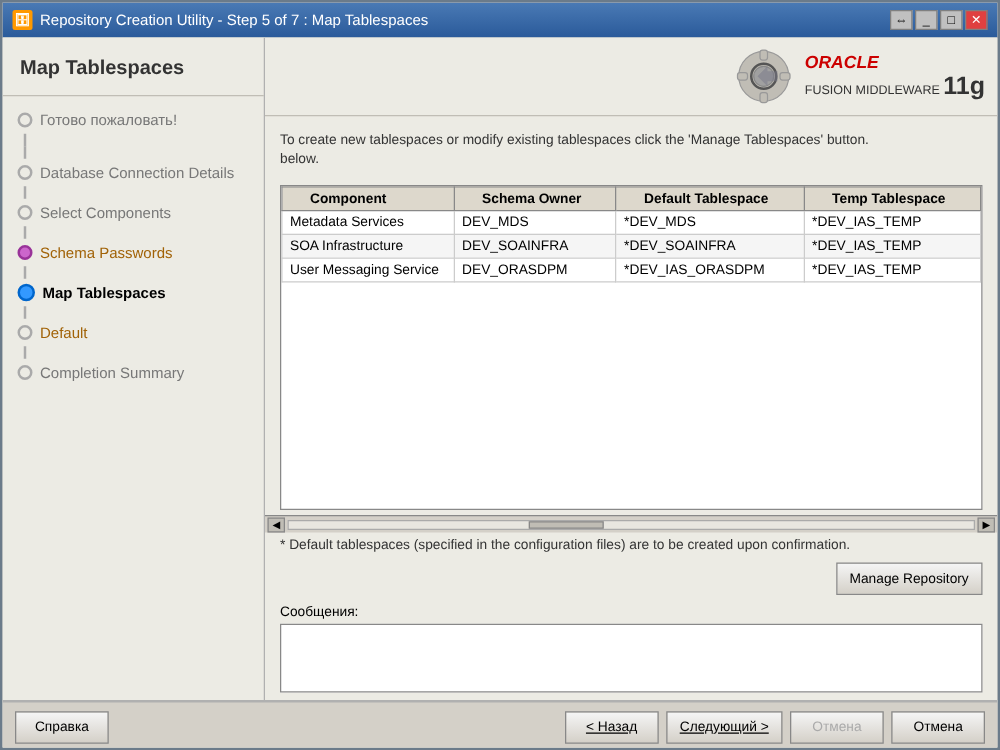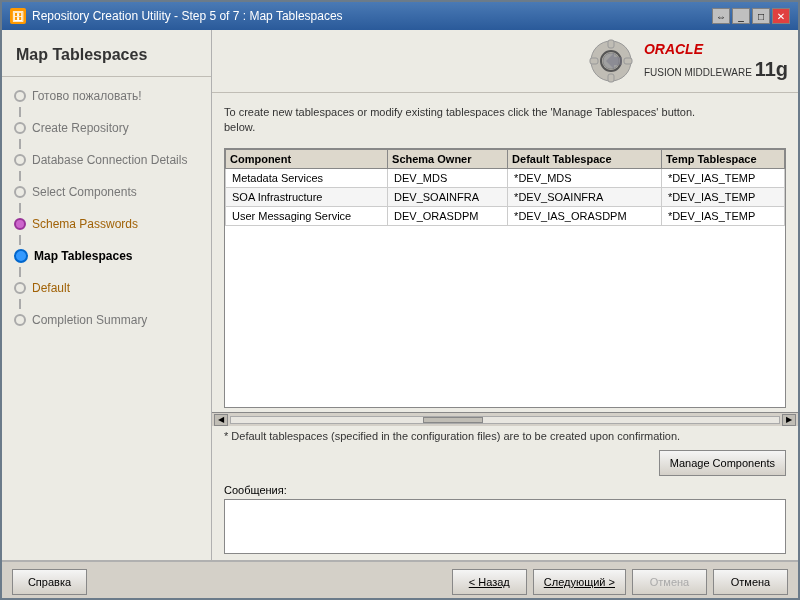--- a/index.html
+++ b/index.html
@@ -193,21 +193,21 @@
     .data-table {
       width: 100%;
       border-collapse: collapse;
       font-size: 11px;
     }
     .data-table thead tr {
       background: #d4d0c8;
     }
     .data-table th {
       border: 1px solid #888;
-      padding: 3px 4px;
+      padding: 3px 22px;
       text-align: left;
       font-weight: bold;
       background: #ddd8cc;
     }
     .data-table td {
       border: 1px solid #ccc;
       padding: 3px 6px;
     }
     .data-table tbody tr:nth-child(odd) { background: #fff; }
     .data-table tbody tr:nth-child(even) { background: #f5f5f5; }
@@ -320,24 +320,20 @@
 
     <div class="sidebar">
       <div class="sidebar-title">Map Tablespaces</div>
 
       <div class="sidebar-item">
         <div class="step-dot"></div>
         <span class="sidebar-item-text">Готово пожаловать!</span>
       </div>
       <div class="step-line"></div>
 
-      <div class="sidebar-item">
-        <div class="step-dot"></div>
-        <span class="sidebar-item-text">Create Repository</span>
-      </div>
       <div class="step-line"></div>
 
       <div class="sidebar-item">
         <div class="step-dot"></div>
         <span class="sidebar-item-text">Database Connection Details</span>
       </div>
       <div class="step-line"></div>
 
       <div class="sidebar-item">
         <div class="step-dot"></div>
@@ -437,21 +433,21 @@
         <div class="scroll-left-btn">◀</div>
         <div class="scroll-track">
           <div class="scroll-thumb"></div>
         </div>
         <div class="scroll-right-btn">▶</div>
       </div>
 
       <div class="footer-note">* Default tablespaces (specified in the configuration files) are to be created upon confirmation.</div>
 
       <div class="manage-btn-area">
-        <button class="btn">Manage Components</button>
+        <button class="btn">Manage Repository</button>
       </div>
 
       <div class="messages-section">
         <div class="messages-label">Сообщения:</div>
         <div class="messages-box"></div>
       </div>
 
     </div>
   </div>
 

